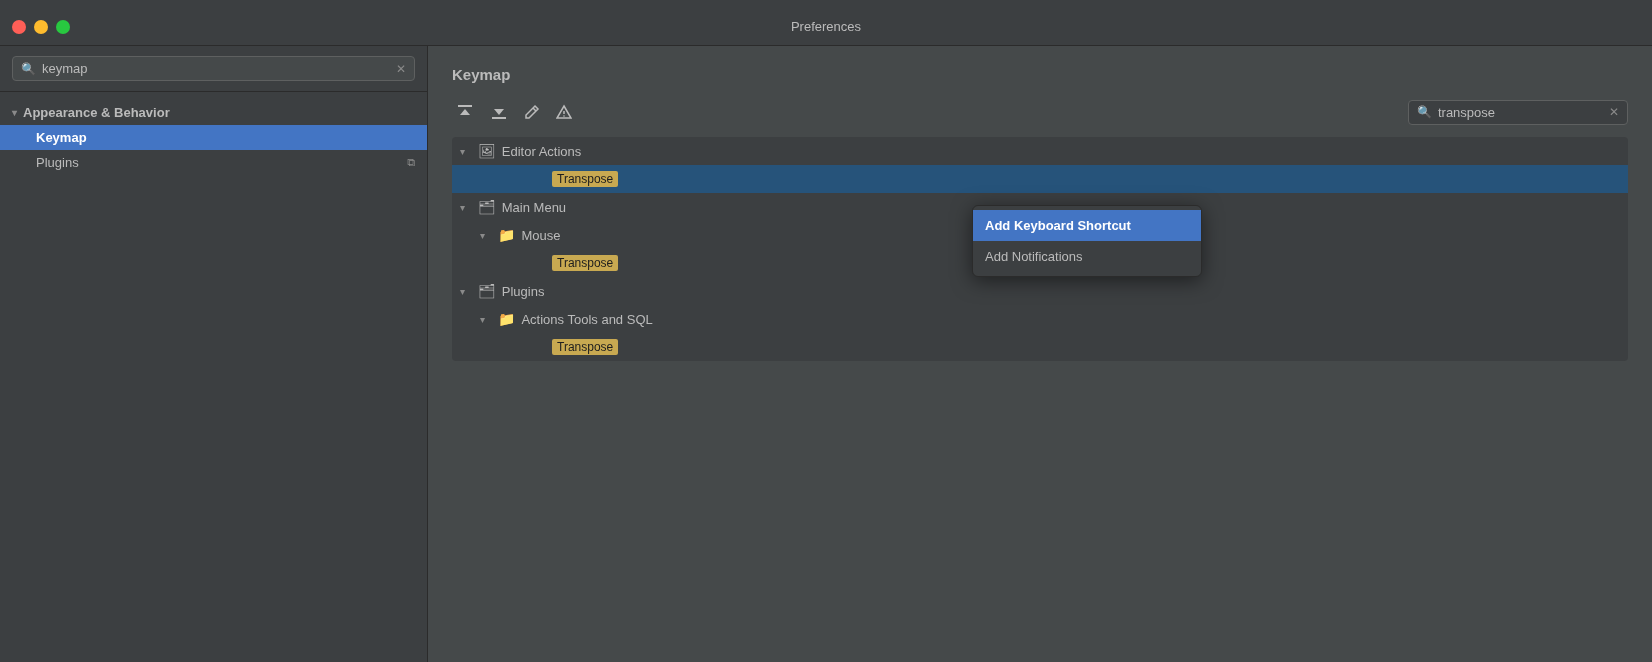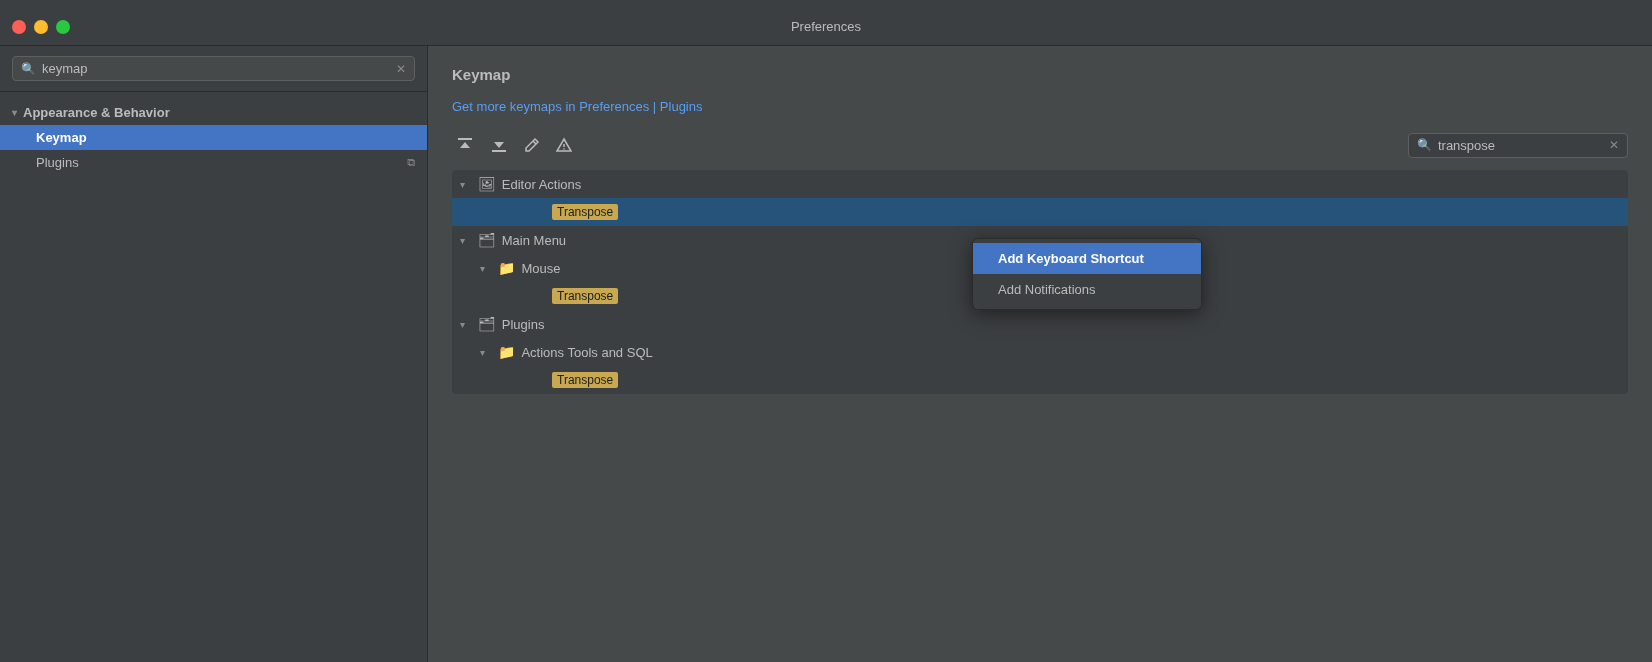--- a/index.html
+++ b/index.html
@@ -268,21 +268,21 @@
       left: 520px;
       background: #3c3f41;
       border: 1px solid #2b2b2b;
       border-radius: 6px;
       box-shadow: 0 4px 20px rgba(0,0,0,0.5);
       z-index: 100;
       min-width: 230px;
       padding: 4px 0;
     }
     .context-menu-item {
-      padding: 8px 25px;
+      padding: 8px 12px;
       font-size: 13px;
       cursor: pointer;
       color: #bbbbbb;
     }
     .context-menu-item.active {
       background: #4375c4;
       color: #ffffff;
       font-weight: 600;
     }
   </style>
@@ -324,21 +324,20 @@
       </div>
     </div>
 
   </div>
 
   <div class="content">
 
     <div class="content-title">Keymap</div>
 
 
-    <a class="get-more-link">Get more keymaps in Preferences | Plugins</a>
 
     <div class="toolbar">
       <button class="toolbar-btn" title="Expand All">
         <svg width="18" height="18" viewBox="0 0 18 18">
           <rect x="2" y="2" width="14" height="2" fill="#bbbbbb"></rect>
           <path d="M9 6 L14 12 L4 12 Z" fill="#bbbbbb"></path>
         </svg>
       </button>
       <button class="toolbar-btn" title="Collapse All">
         <svg width="18" height="18" viewBox="0 0 18 18">

